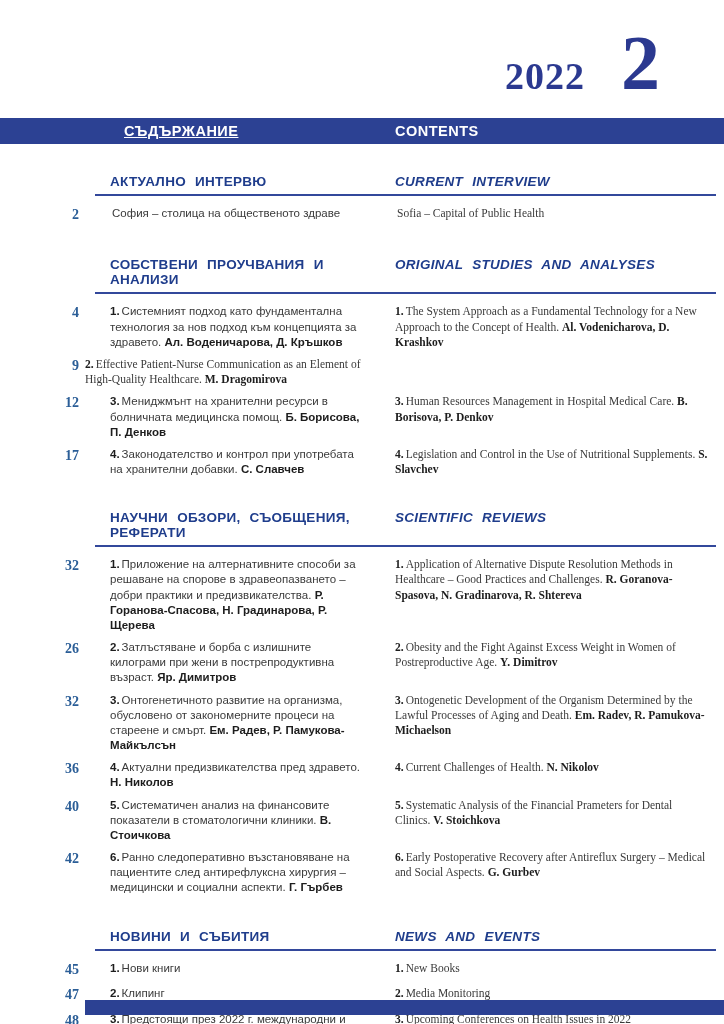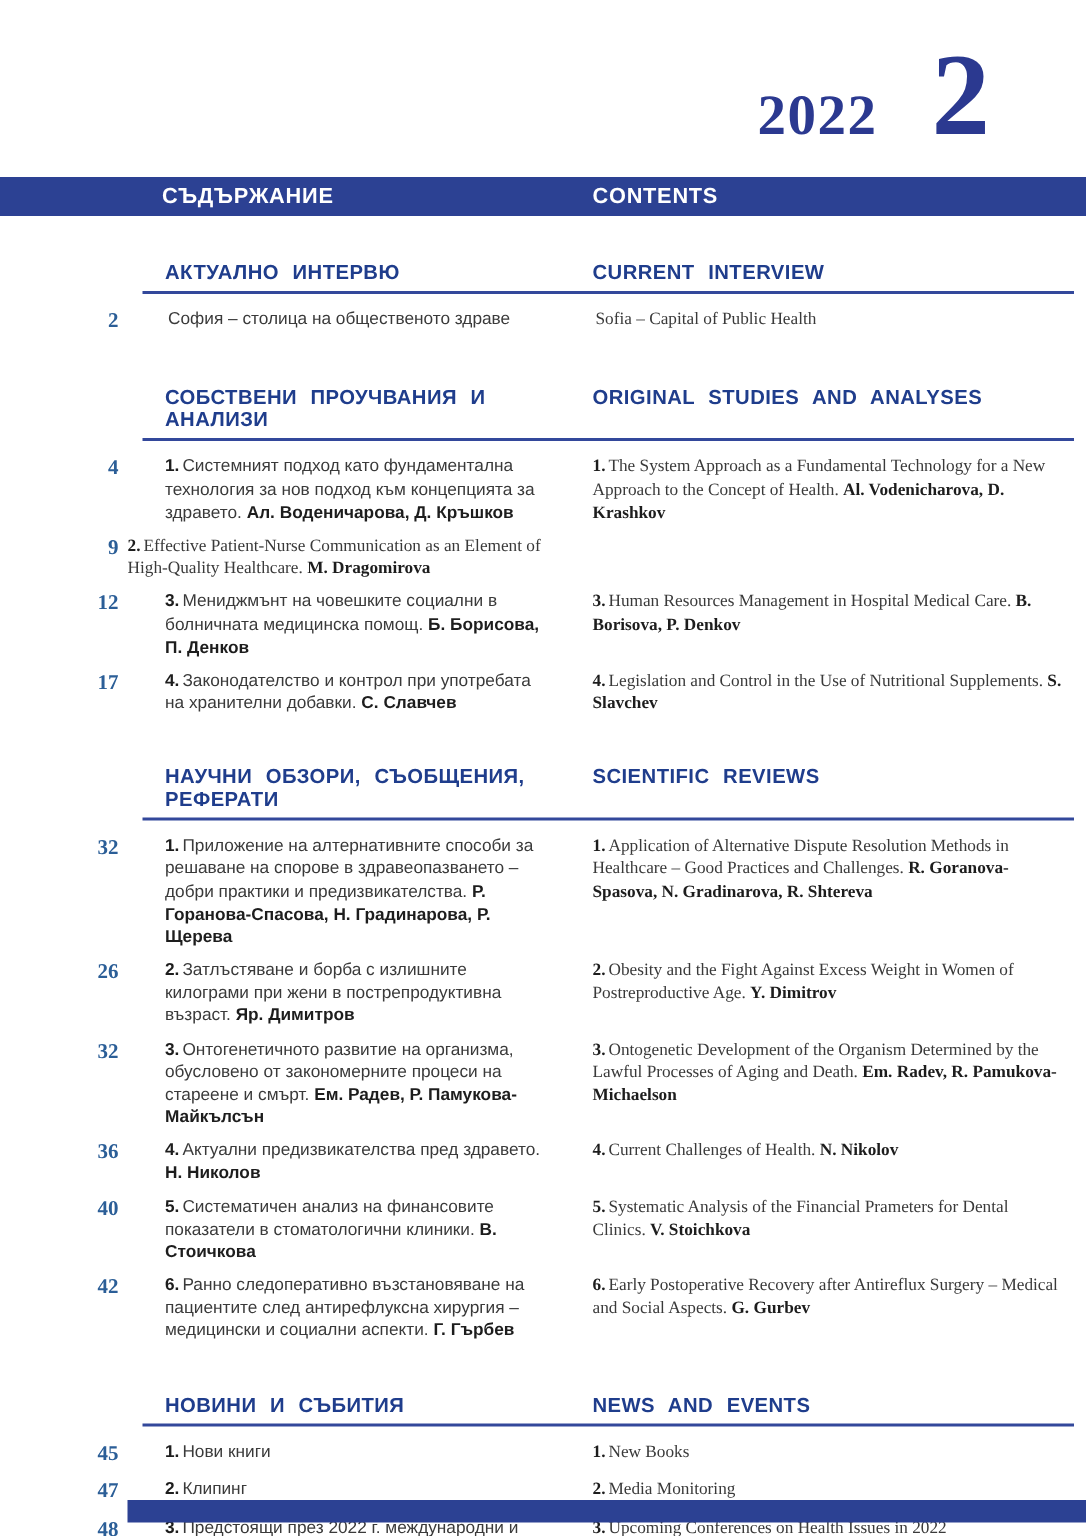--- a/index.html
+++ b/index.html
@@ -23,34 +23,34 @@
   #masthead .issue{font-size:78px;line-height:0.85;}
   
   #contents-bar{
     position:absolute;top:118px;left:0;right:0;height:26px;
     background:#2c4193;
   }
   #contents-bar .bar-label{
     position:absolute;top:0;height:26px;line-height:26px;
     color:#ffffff;font-weight:bold;font-size:14.5px;letter-spacing:0.5px;
   }
-  #contents-bar .bg{left:108px;}
+  #contents-bar .bg{left:124px;text-decoration:underline;}
   #contents-bar .en{left:395px;}
   
   #toc{position:absolute;top:144px;left:0;right:0;padding-top:26px;}
   .section{margin-top:33px;}
   .section:first-child{margin-top:4px;}
   .heading-row{
     display:grid;grid-template-columns:85px 310px 1fr;
     color:#1f3d8c;font-weight:bold;font-size:13.5px;
     letter-spacing:0.3px;word-spacing:5px;
     margin-bottom:5px;
   }
   .heading-row .h-bg{grid-column:2;padding-left:25px;}
-  .heading-row .h-en{grid-column:3;}
+  .heading-row .h-en{grid-column:3;font-style:italic;}
   .rule{height:2px;background:#33489b;margin:0 8px 0 95px;}
   .entries{padding-top:10px;}
   .row{
     display:grid;grid-template-columns:85px 310px 1fr;
     margin-bottom:7px;
     font-size:11.5px;line-height:1.32;
   }
   .pagenum{
     text-align:right;padding-right:6px;
     font-family:"Liberation Serif", serif;
@@ -107,21 +107,21 @@
             <div class="pagenum">4</div>
             <div class="cell-bg"><span class="num">1.</span><span class="title">Системният подход като фундаментална технология за нов подход към концепцията за здравето.</span> <span class="authors">Ал. Воденичарова, Д. Кръшков</span></div>
             <div class="cell-en"><span class="num">1.</span><span class="title">The System Approach as a Fundamental Technology for a New Approach to the Concept of Health.</span> <span class="authors">Al. Vodenicharova, D. Krashkov</span></div>
           </div>
           <div class="row">
             <div class="pagenum">9</div>
             <div class="cell-en"><span class="num">2.</span><span class="title">Effective Patient-Nurse Communication as an Element of High-Quality Healthcare.</span> <span class="authors">M. Dragomirova</span></div>
           </div>
           <div class="row">
             <div class="pagenum">12</div>
-            <div class="cell-bg"><span class="num">3.</span><span class="title">Мениджмънт на човешките социални в болничната медицинска помощ.</span> <span class="authors">Б. Борисова, П. Денков</span></div>
+            <div class="cell-bg"><span class="num">3.</span><span class="title">Мениджмънт на хранителни ресурси в болничната медицинска помощ.</span> <span class="authors">Б. Борисова, П. Денков</span></div>
             <div class="cell-en"><span class="num">3.</span><span class="title">Human Resources Management in Hospital Medical Care.</span> <span class="authors">B. Borisova, P. Denkov</span></div>
           </div>
           <div class="row">
             <div class="pagenum">17</div>
             <div class="cell-bg"><span class="num">4.</span><span class="title">Законодателство и контрол при употребата на хранителни добавки.</span> <span class="authors">С. Славчев</span></div>
             <div class="cell-en"><span class="num">4.</span><span class="title">Legislation and Control in the Use of Nutritional Supplements.</span> <span class="authors">S. Slavchev</span></div>
           </div>
         </div>
       </div>
       <div class="section">

